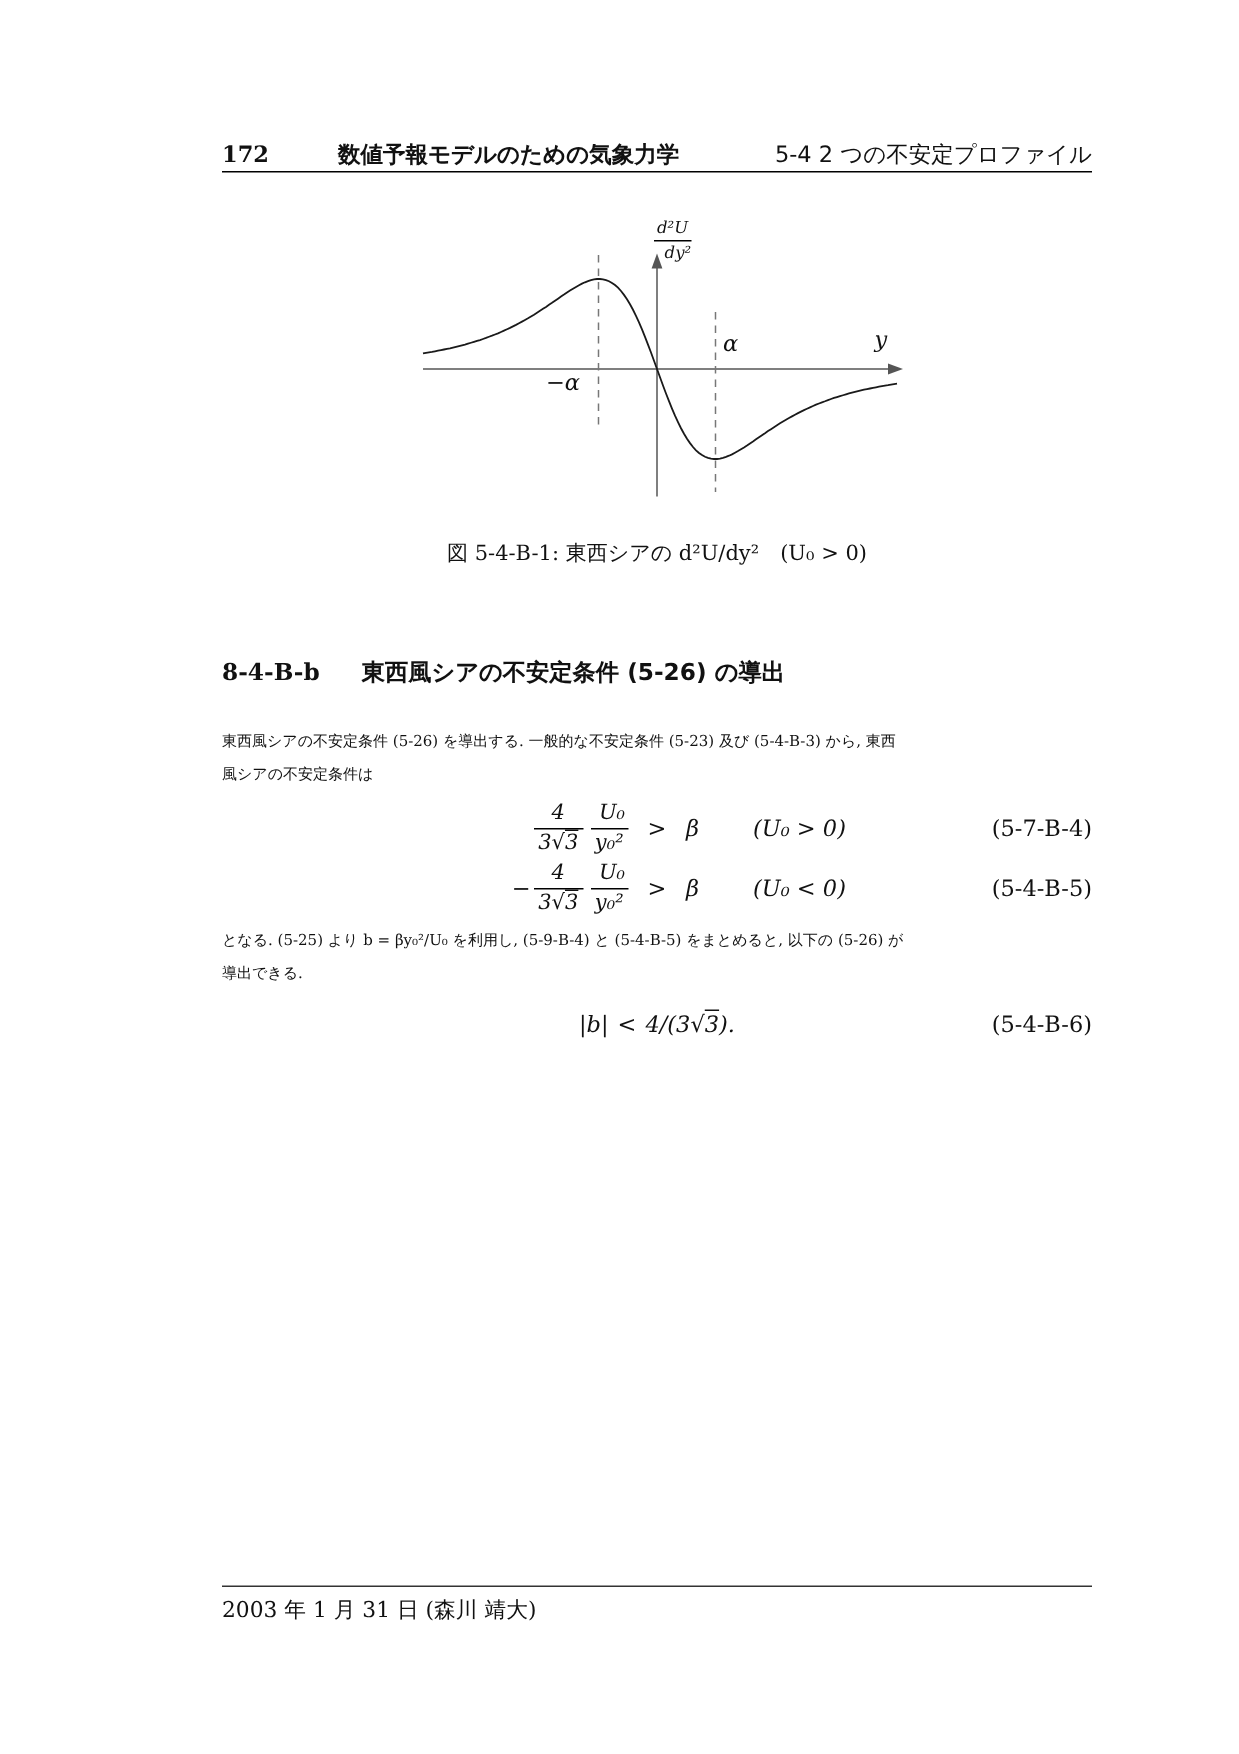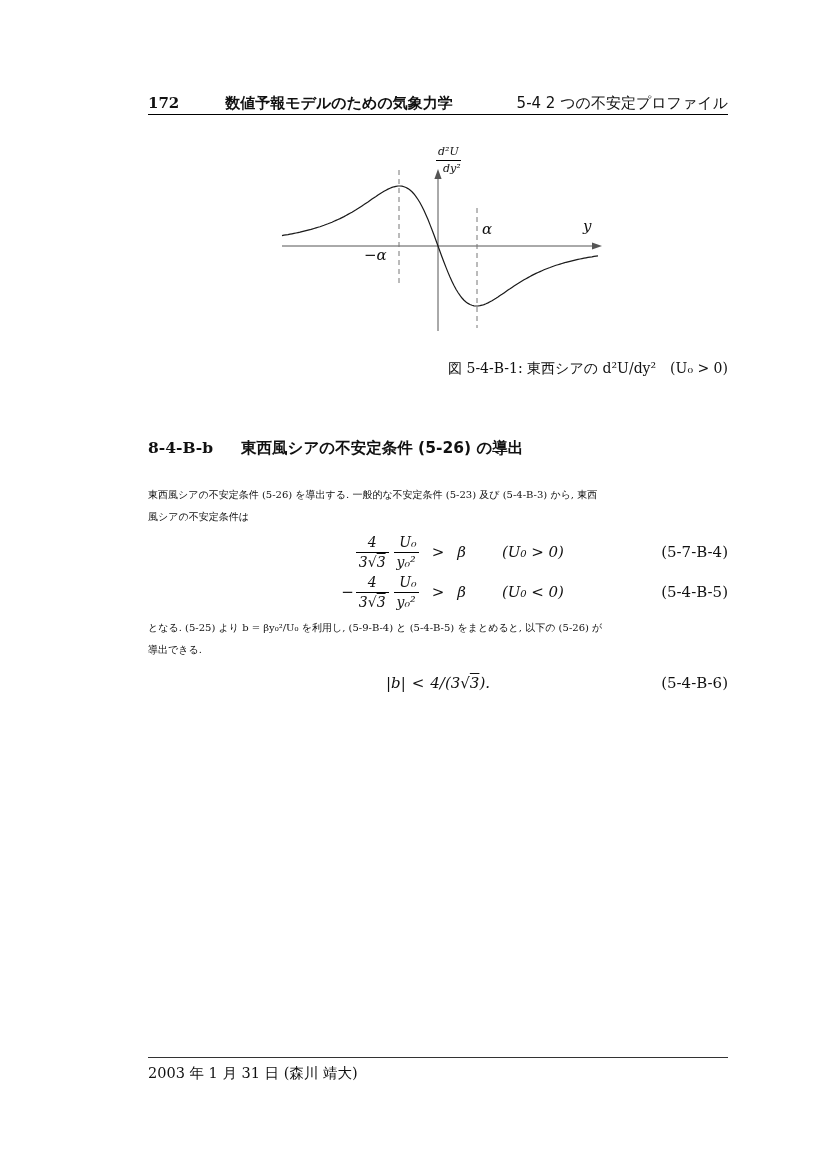--- a/index.html
+++ b/index.html
@@ -49,21 +49,21 @@
   .vfrac {
     position: absolute; left: 120px; top: 0; text-align: right;
     font-family: "DejaVu Serif", "Liberation Serif", serif;
     font-style: italic; font-size: 11px; line-height: 1.1; margin-left: 36px;
   }
   .vfrac .vnum { display: block; border-bottom: 1px solid #000; padding: 0 2px 2px; }
   .vfrac .vden { display: block; padding-top: 2px; }
 
   .figure-caption {
     position: absolute; left: 148px; top: 360px; width: 580px;
-    text-align: right; font-size: 14px; white-space: nowrap;
+    text-align: center; font-size: 14px; white-space: nowrap;
   }
 
   
   .section-heading {
     position: absolute; left: 148px; top: 438px;
     font-size: 15.5px; font-weight: bold; white-space: nowrap;
   }
   .section-heading .sec-title { margin-left: 28px; }
 
   .para { position: absolute; left: 148px; width: 592px; font-size: 10px; }

